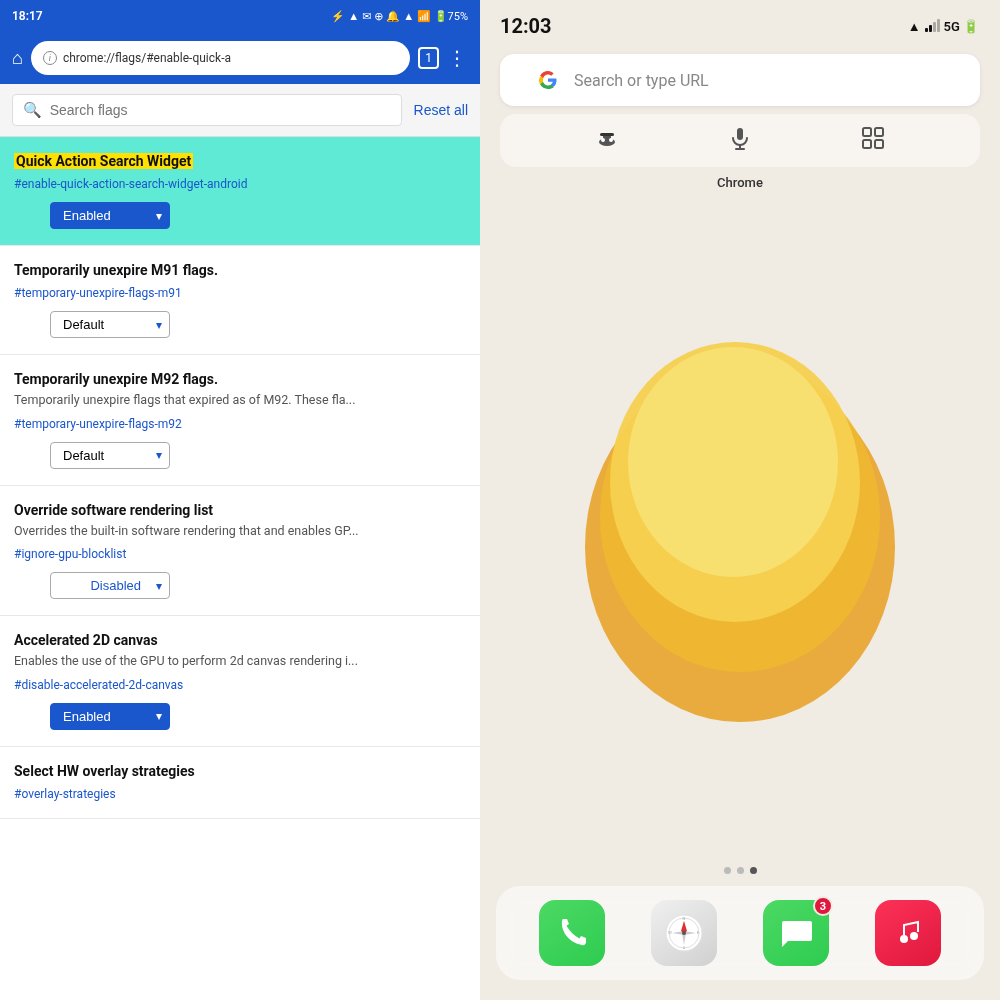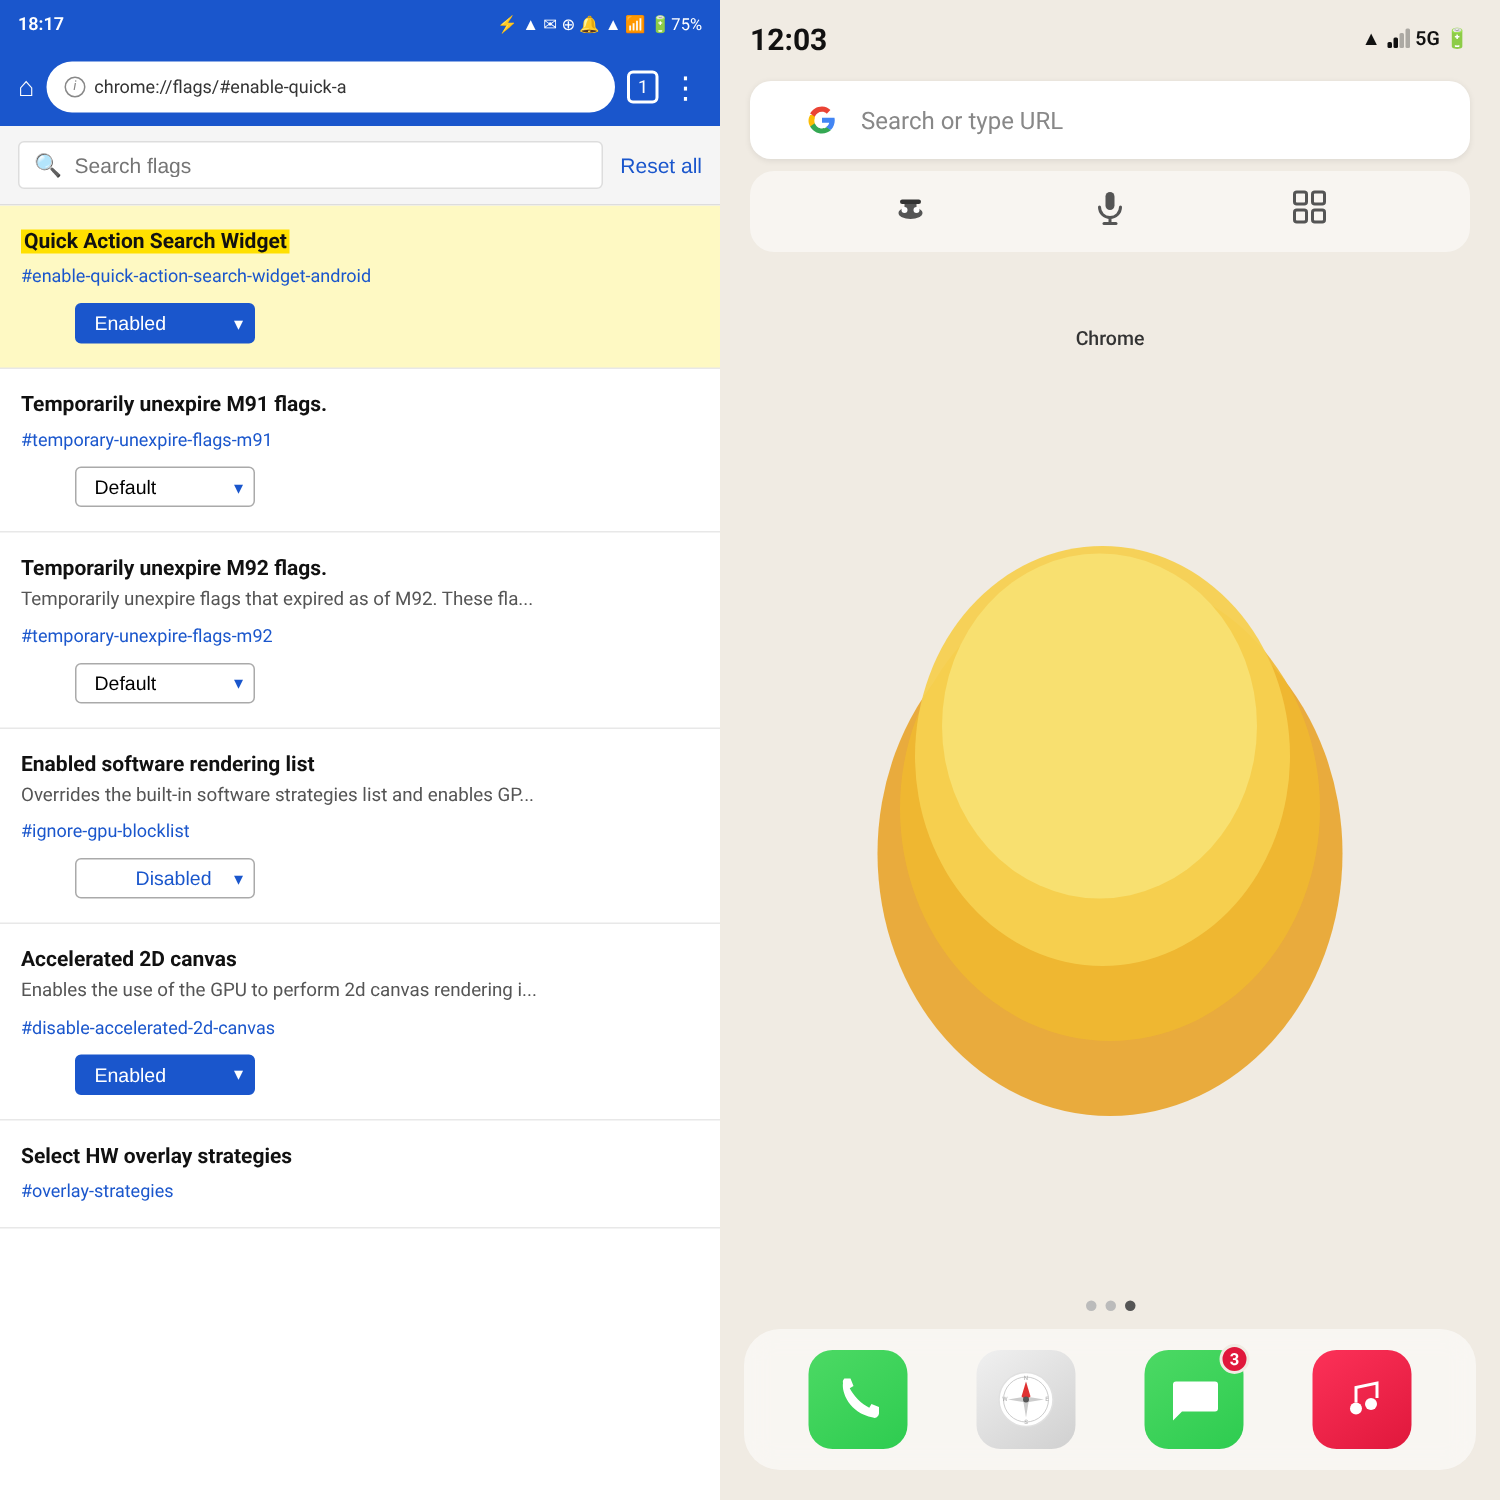--- a/index.html
+++ b/index.html
@@ -119,21 +119,21 @@
     .flags-content {
       flex: 1;
       overflow-y: auto;
       padding: 0;
     }
     .flag-item {
       padding: 16px 14px;
       border-bottom: 1px solid #e8e8e8;
     }
     .flag-item.highlighted {
-      background: #fef9c3;
+      background: #5eead4;
     }
     .flag-title {
       font-size: 14px;
       font-weight: 700;
       color: #111;
       margin-bottom: 4px;
     }
     .flag-desc {
       font-size: 12.5px;
       color: #555;
@@ -250,21 +250,20 @@
       font-size: 22px;
       color: #444;
     }
 
     .chrome-label-area {
       text-align: center;
       padding: 8px 0 4px;
       font-size: 13px;
       font-weight: 500;
       color: #333;
-      margin-top: 43px;
     }
 
     .blob-area {
       flex: 1;
       display: flex;
       align-items: center;
       justify-content: center;
       position: relative;
       overflow: hidden;
     }
@@ -423,22 +422,22 @@
           <select class="flag-select">
             <option>Default</option>
             <option>Enabled</option>
             <option>Disabled</option>
           </select>
         </div>
       </div>
     </div>
 
     <div class="flag-item">
-      <div class="flag-title">Enabled software rendering list</div>
-      <div class="flag-desc">Overrides the built-in software strategies list and enables GP...</div>
+      <div class="flag-title">Override software rendering list</div>
+      <div class="flag-desc">Overrides the built-in software rendering that and enables GP...</div>
       <a class="flag-link" href="#">#ignore-gpu-blocklist</a>
       <div class="flag-select-wrap">
         <div class="select-wrapper disabled-style">
           <select class="flag-select disabled-style">
             <option>Disabled</option>
             <option>Default</option>
             <option>Enabled</option>
           </select>
         </div>
       </div>

